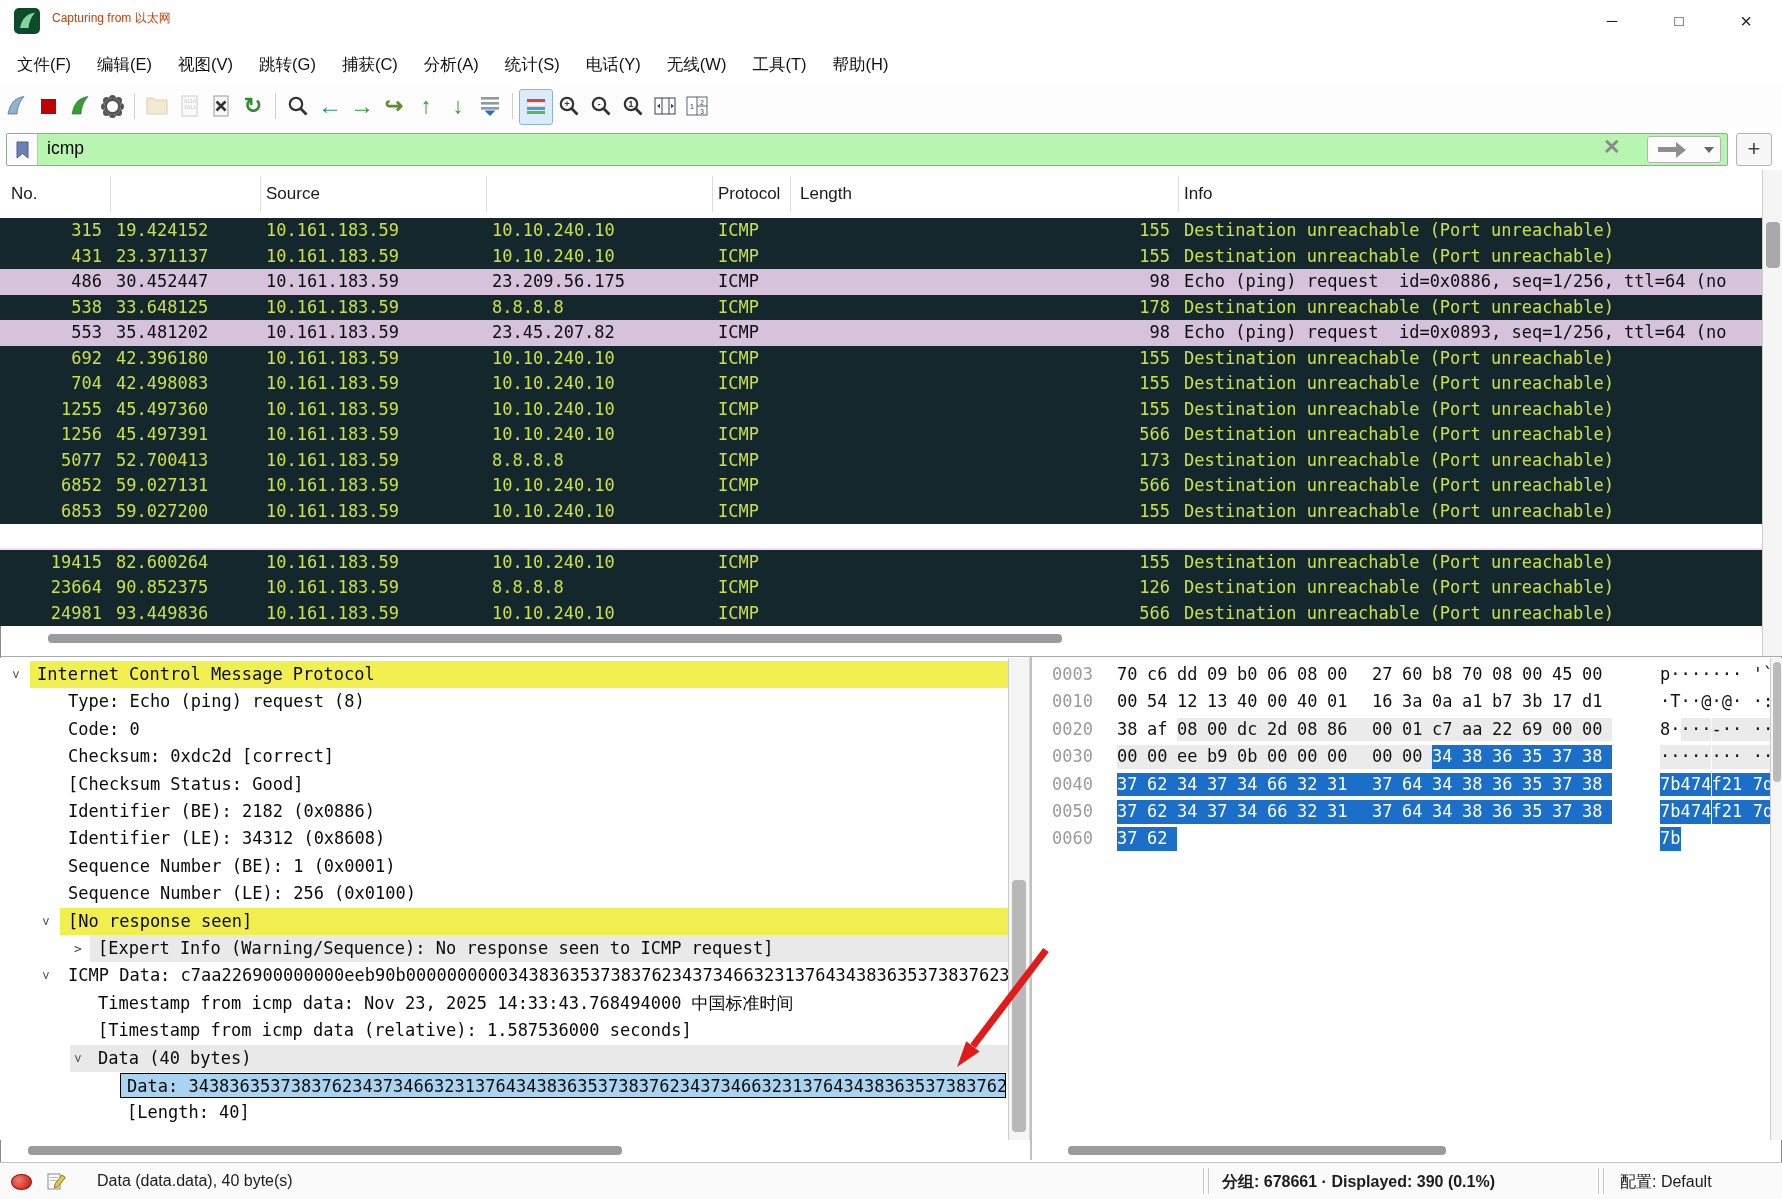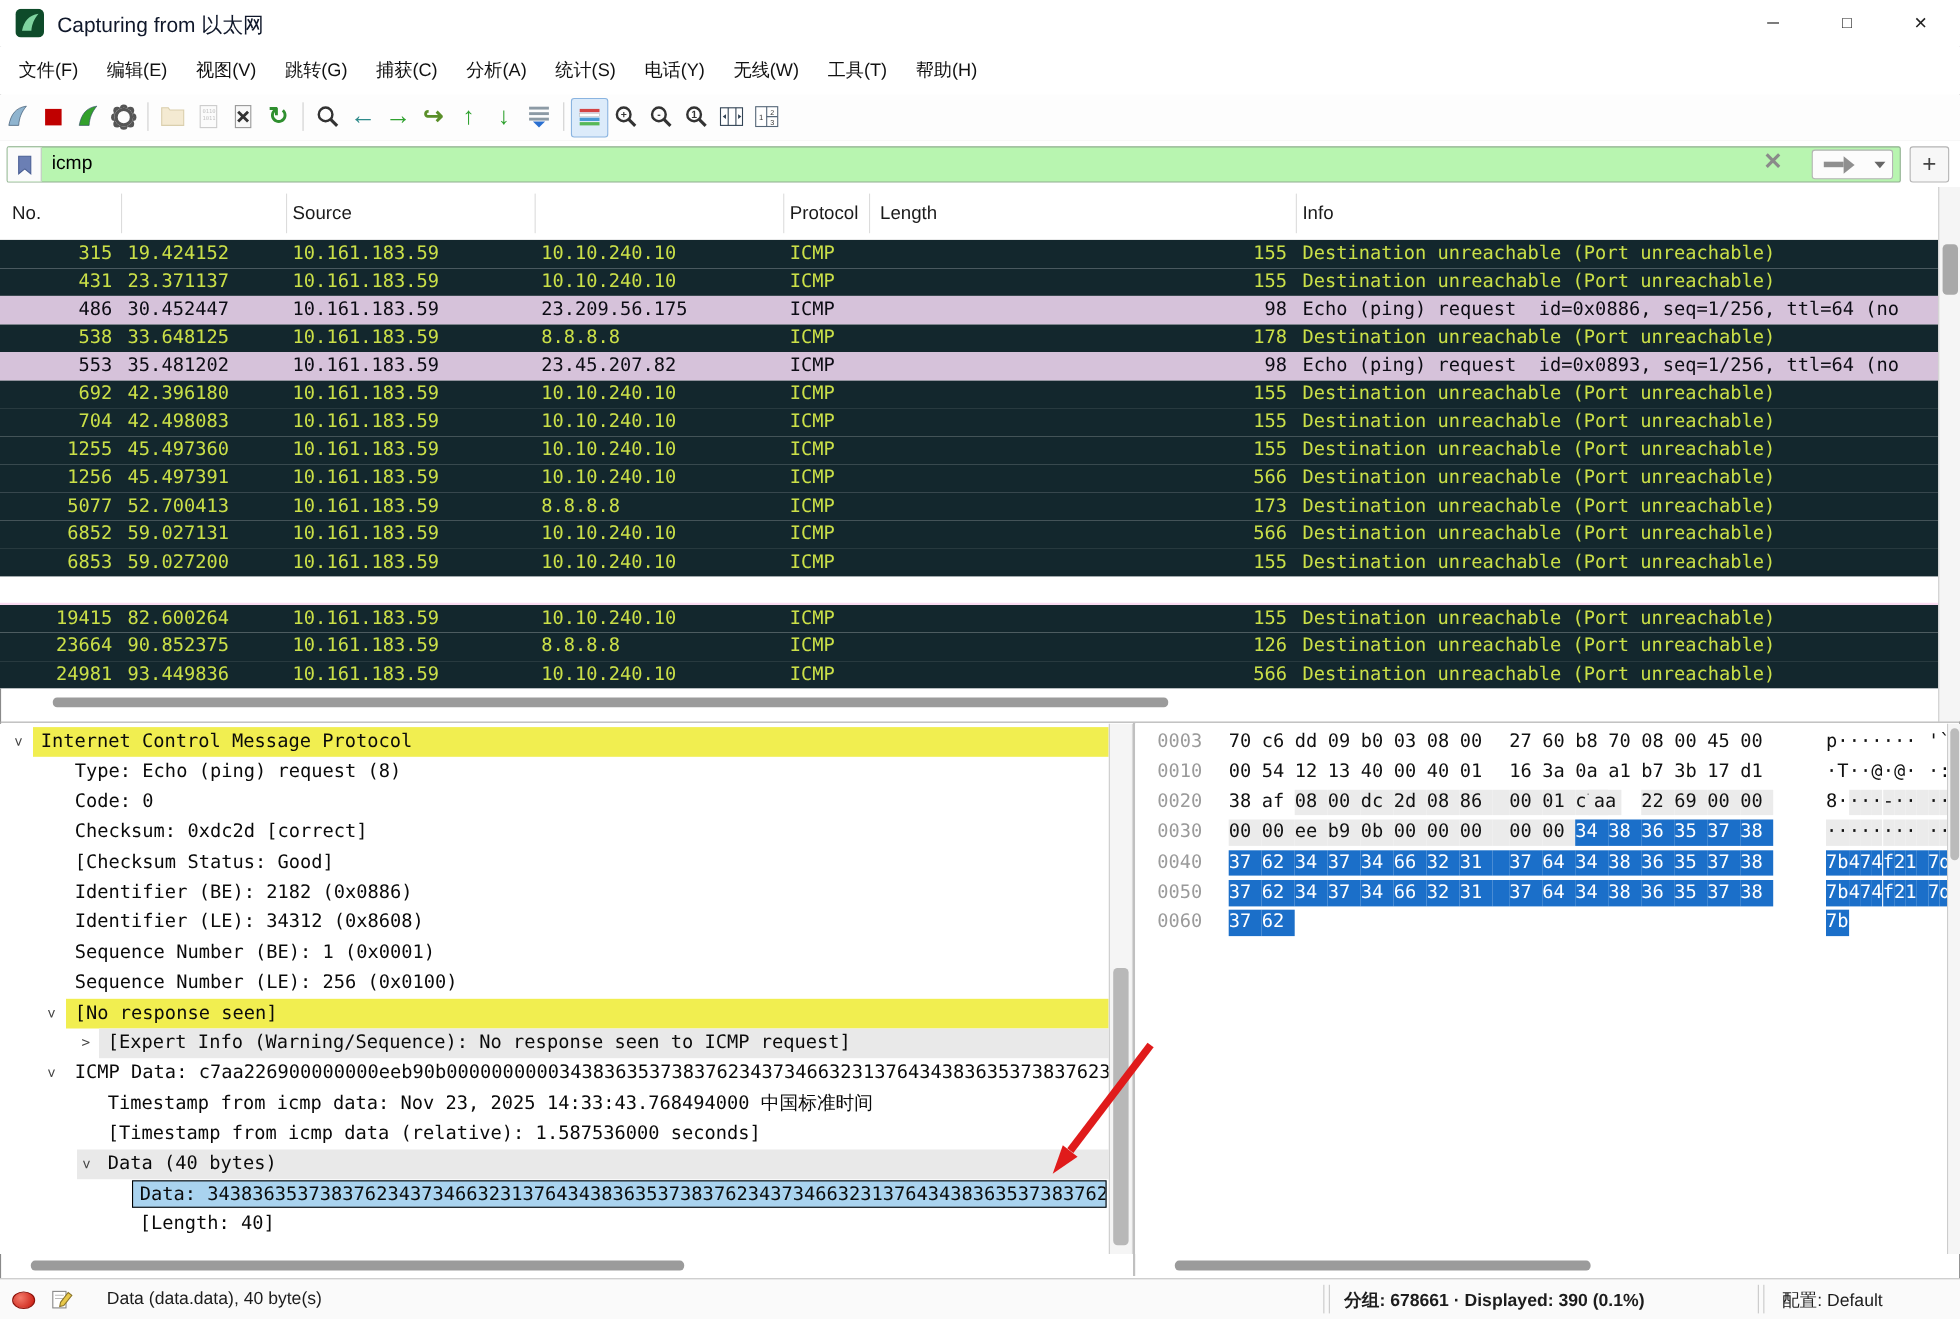--- a/index.html
+++ b/index.html
@@ -1,21 +1,21 @@
 <!DOCTYPE html>
 <html><head>
 <meta charset="utf-8">
 <style>
   html,body{margin:0;padding:0;background:#d9d9d9;}
   #win{position:relative;width:1782px;height:1199px;background:#ffffff;overflow:hidden;
        font-family:"Liberation Sans",sans-serif;box-shadow:inset 0 0 0 1px #8a8a8a;}
   
   .titlebar{position:absolute;left:0;top:0;width:100%;height:42px;background:#ffffff;}
   .titlebar .logo{position:absolute;left:14px;top:8px;}
-  .titlebar .title{position:absolute;left:52px;top:10px;font-size:19px;color:#0f172a;}
+  .titlebar .title{position:absolute;left:52px;top:10px;font-size:12px;color:#c2410c;}
   .wbtn{position:absolute;top:0;width:56px;height:42px;text-align:center;line-height:42px;font-size:15px;color:#222;}
   
   .menubar{position:absolute;left:0;top:42px;width:100%;height:44px;background:#fff;}
   .mitem{display:inline-block;padding:0 12px;margin-left:2px;line-height:44px;font-size:16.5px;color:#111;}
   .mitem:first-child{margin-left:5px;}
   
   .toolbar{position:absolute;left:0;top:86px;width:100%;height:42px;background:#fdfdfd;border-bottom:1px solid #dcdcdc;}
   .tbtn{display:inline-flex;width:32px;height:34px;margin-top:3px;align-items:center;justify-content:center;vertical-align:top;}
   .tbtn.disabled{opacity:.5;}
   .tbtn.active{background:#dcebfa;border:1px solid #8ab4e0;border-radius:3px;}
@@ -316,21 +316,21 @@
   </div>
 
   <div class="hex" id="hexpane">
       <div class="hrow" style="top: 3px;">
         <span class="off">0003</span>
         <span class="hcellb" style="left: 85px; width: 30px;">70</span>
         <span class="hcellb" style="left: 115px; width: 30px;">c6</span>
         <span class="hcellb" style="left: 145px; width: 30px;">dd</span>
         <span class="hcellb" style="left: 175px; width: 30px;">09</span>
         <span class="hcellb" style="left: 205px; width: 30px;">b0</span>
-        <span class="hcellb" style="left: 235px; width: 30px;">03</span>
+        <span class="hcellb" style="left: 235px; width: 30px;">06</span>
         <span class="hcellb" style="left: 265px; width: 30px;">08</span>
         <span class="hcellb" style="left: 295px; width: 30px;">00</span>
         <span class="hcellb" style="left: 340px; width: 30px;">27</span>
         <span class="hcellb" style="left: 370px; width: 30px;">60</span>
         <span class="hcellb" style="left: 400px; width: 30px;">b8</span>
         <span class="hcellb" style="left: 430px; width: 30px;">70</span>
         <span class="hcellb" style="left: 460px; width: 30px;">08</span>
         <span class="hcellb" style="left: 490px; width: 30px;">00</span>
         <span class="hcellb" style="left: 520px; width: 30px;">45</span>
         <span class="hcellb" style="left: 550px; width: 30px;">00</span>
@@ -382,21 +382,21 @@
         <span class="hcellb" style="left: 115px; width: 30px;">af</span>
         <span class="hcellb mk-g" style="left: 145px; width: 30px;">08</span>
         <span class="hcellb mk-g" style="left: 175px; width: 30px;">00</span>
         <span class="hcellb mk-g" style="left: 205px; width: 30px;">dc</span>
         <span class="hcellb mk-g" style="left: 235px; width: 30px;">2d</span>
         <span class="hcellb mk-g" style="left: 265px; width: 30px;">08</span>
         <span class="hcellb mk-g" style="left: 295px; width: 30px;">86</span>
         <span class="hcellb mk-g" style="left: 340px; width: 30px;">00</span>
         <span class="hcellb mk-g" style="left: 370px; width: 30px;">01</span>
         <span class="hcellb mk-g" style="left: 400px; width: 30px;">c7</span>
-        <span class="hcellb mk-g" style="left: 412px; width: 30px; text-align: center;">aa</span>
+        <span class="hcellb mk-g" style="left: 430px; width: 30px;">aa</span>
         <span class="hcellb mk-g" style="left: 460px; width: 30px;">22</span>
         <span class="hcellb mk-g" style="left: 490px; width: 30px;">69</span>
         <span class="hcellb mk-g" style="left: 520px; width: 30px;">00</span>
         <span class="hcellb mk-g" style="left: 550px; width: 30px;">00</span>
         <span class="hcellb mk-g" style="left: 325px; width: 15px;"></span>
         <span class="hcellb" style="left: 628px; width: 10.3px;">8</span>
         <span class="hcellb" style="left: 638.3px; width: 10.3px;">·</span>
         <span class="hcellb mk-g" style="left: 648.6px; width: 10.3px;">·</span>
         <span class="hcellb mk-g" style="left: 658.9px; width: 10.3px;">·</span>
         <span class="hcellb mk-g" style="left: 669.2px; width: 10.3px;">·</span>

